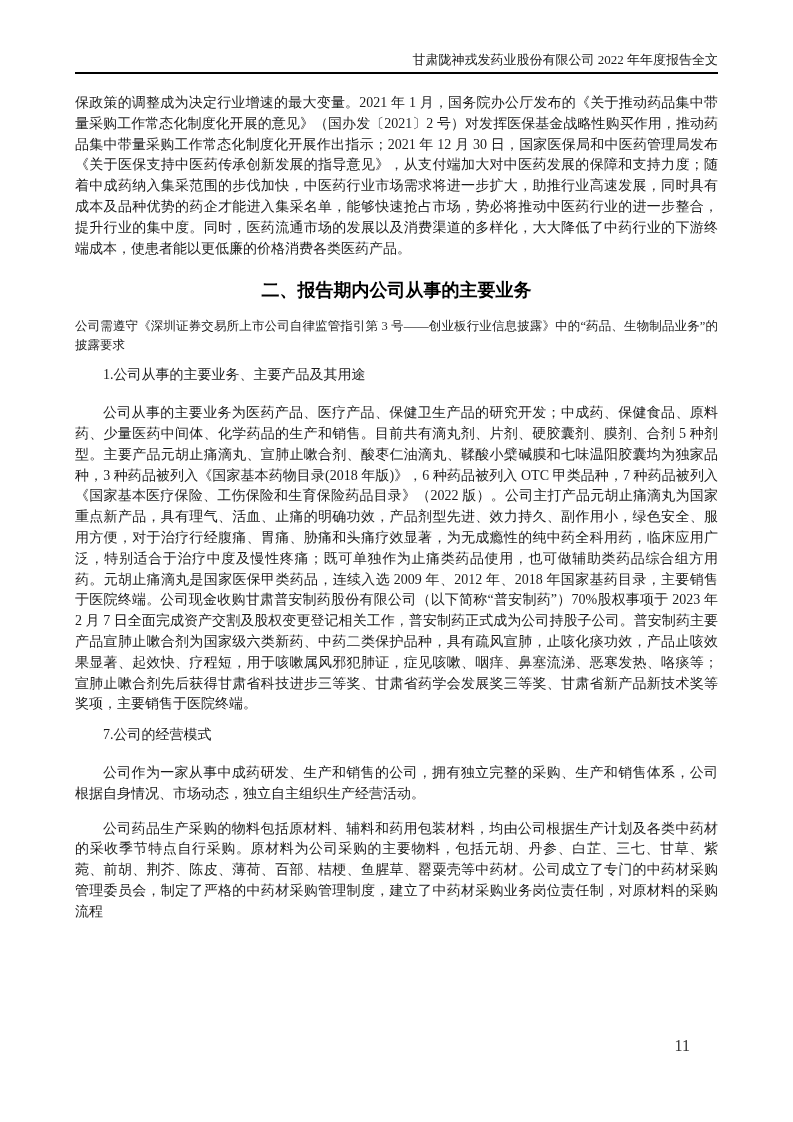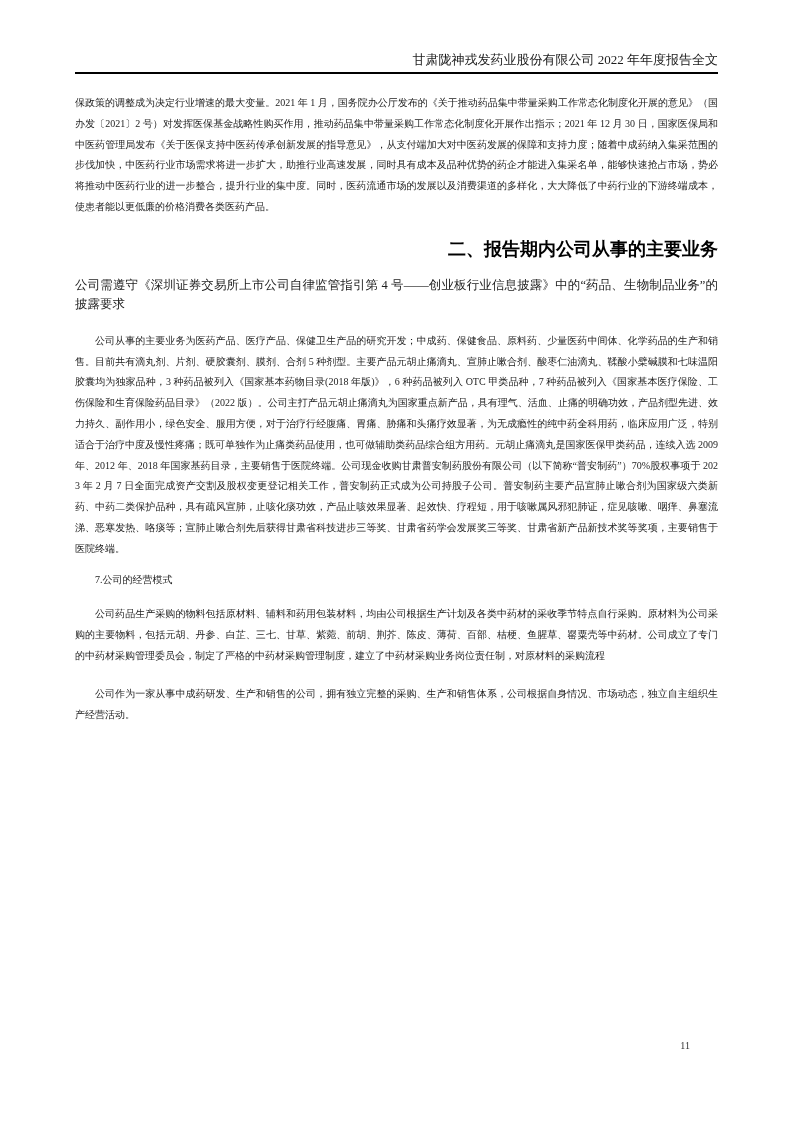--- a/index.html
+++ b/index.html
@@ -24,57 +24,57 @@
   .header {
     padding-top: 51px;
     padding-bottom: 4px;
     border-bottom: 2px solid #000000;
     text-align: right;
     font-size: 13px;
     line-height: 17px;
     color: #1c1c1c;
   }
   .body-text p {
-    font-size: 10px;
+    font-size: 14px;
     line-height: 20.8px;
     text-align: justify;
     text-indent: 2em;
     color: #1c1c1c;
     word-break: break-all;
   }
   p.para-first {
     margin-top: 19px;
     text-indent: 0;
   }
   p.para { margin-top: 17px; }
   h2.section-heading {
     margin-top: 18px;
     font-size: 18px;
     line-height: 26px;
     font-weight: bold;
     color: #000000;
-    text-align: right;
+    text-align: center;
   }
   p.note {
     margin-top: 14px;
     font-size: 12.5px;
     line-height: 19px;
     text-indent: 0;
   }
   p.sub-title {
     margin-top: 10px;
     text-indent: 2em;
   }
   p.after-sub { }
   p.para-last { margin-top: 14px; }
   .footer {
     position: absolute;
     top: 1038px;
     right: 75px;
-    font-size: 10px;
+    font-size: 16px;
     line-height: 16px;
     color: #333333;
   }
 </style>
 </head>
 <body>
 
 <div class="page">
   <div class="content">
 
@@ -82,30 +82,31 @@
       <span>甘肃陇神戎发药业股份有限公司 2022 年年度报告全文</span>
     </div>
 
     <div class="body-text">
 
       <p class="para-first">保政策的调整成为决定行业增速的最大变量。2021 年 1 月，国务院办公厅发布的《关于推动药品集中带量采购工作常态化制度化开展的意见》（国办发〔2021〕2 号）对发挥医保基金战略性购买作用，推动药品集中带量采购工作常态化制度化开展作出指示；2021 年 12 月 30 日，国家医保局和中医药管理局发布《关于医保支持中医药传承创新发展的指导意见》，从支付端加大对中医药发展的保障和支持力度；随着中成药纳入集采范围的步伐加快，中医药行业市场需求将进一步扩大，助推行业高速发展，同时具有成本及品种优势的药企才能进入集采名单，能够快速抢占市场，势必将推动中医药行业的进一步整合，提升行业的集中度。同时，医药流通市场的发展以及消费渠道的多样化，大大降低了中药行业的下游终端成本，使患者能以更低廉的价格消费各类医药产品。</p>
 
 
       <h2 class="section-heading">二、报告期内公司从事的主要业务</h2>
 
-      <p class="note">公司需遵守《深圳证券交易所上市公司自律监管指引第 4 号——创业板行业信息披露》中的“药品、生物制品业务”的披露要求</p>
+      <p class="note">公司需遵守《深圳证券交易所上市公司自律监管指引第 3 号——创业板行业信息披露》中的“药品、生物制品业务”的披露要求</p>
 
+      <p class="sub-title">1.公司从事的主要业务、主要产品及其用途</p>
 
       <p class="para after-sub">公司从事的主要业务为医药产品、医疗产品、保健卫生产品的研究开发；中成药、保健食品、原料药、少量医药中间体、化学药品的生产和销售。目前共有滴丸剂、片剂、硬胶囊剂、膜剂、合剂 5 种剂型。主要产品元胡止痛滴丸、宣肺止嗽合剂、酸枣仁油滴丸、鞣酸小檗碱膜和七味温阳胶囊均为独家品种，3 种药品被列入《国家基本药物目录(2018 年版)》，6 种药品被列入 OTC 甲类品种，7 种药品被列入《国家基本医疗保险、工伤保险和生育保险药品目录》（2022 版）。公司主打产品元胡止痛滴丸为国家重点新产品，具有理气、活血、止痛的明确功效，产品剂型先进、效力持久、副作用小，绿色安全、服用方便，对于治疗行经腹痛、胃痛、胁痛和头痛疗效显著，为无成瘾性的纯中药全科用药，临床应用广泛，特别适合于治疗中度及慢性疼痛；既可单独作为止痛类药品使用，也可做辅助类药品综合组方用药。元胡止痛滴丸是国家医保甲类药品，连续入选 2009 年、2012 年、2018 年国家基药目录，主要销售于医院终端。公司现金收购甘肃普安制药股份有限公司（以下简称“普安制药”）70%股权事项于 2023 年 2 月 7 日全面完成资产交割及股权变更登记相关工作，普安制药正式成为公司持股子公司。普安制药主要产品宣肺止嗽合剂为国家级六类新药、中药二类保护品种，具有疏风宣肺，止咳化痰功效，产品止咳效果显著、起效快、疗程短，用于咳嗽属风邪犯肺证，症见咳嗽、咽痒、鼻塞流涕、恶寒发热、咯痰等；宣肺止嗽合剂先后获得甘肃省科技进步三等奖、甘肃省药学会发展奖三等奖、甘肃省新产品新技术奖等奖项，主要销售于医院终端。</p>
 
       <p class="sub-title">7.公司的经营模式</p>
 
+      <p class="para after-sub">公司作为一家从事中成药研发、生产和销售的公司，拥有独立完整的采购、生产和销售体系，公司根据自身情况、市场动态，独立自主组织生产经营活动。</p>
+
       <p class="para para-last">公司药品生产采购的物料包括原材料、辅料和药用包装材料，均由公司根据生产计划及各类中药材的采收季节特点自行采购。原材料为公司采购的主要物料，包括元胡、丹参、白芷、三七、甘草、紫菀、前胡、荆芥、陈皮、薄荷、百部、桔梗、鱼腥草、罂粟壳等中药材。公司成立了专门的中药材采购管理委员会，制定了严格的中药材采购管理制度，建立了中药材采购业务岗位责任制，对原材料的采购流程</p>
-
-      <p class="para after-sub">公司作为一家从事中成药研发、生产和销售的公司，拥有独立完整的采购、生产和销售体系，公司根据自身情况、市场动态，独立自主组织生产经营活动。</p>
 
     </div>
   </div>
 
   <div class="footer">
     <span>11</span>
   </div>
 </div>
 
 </body></html>

